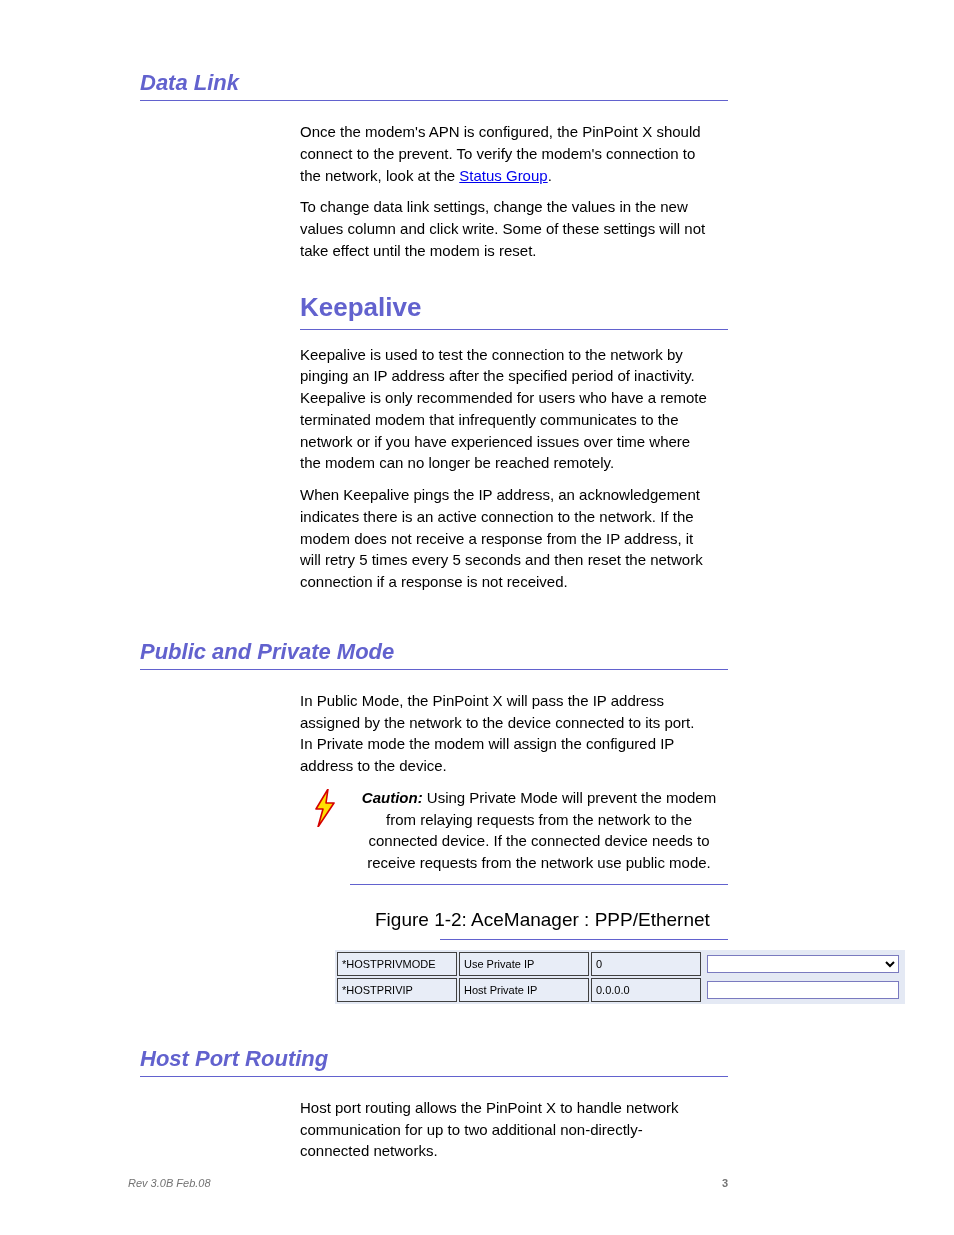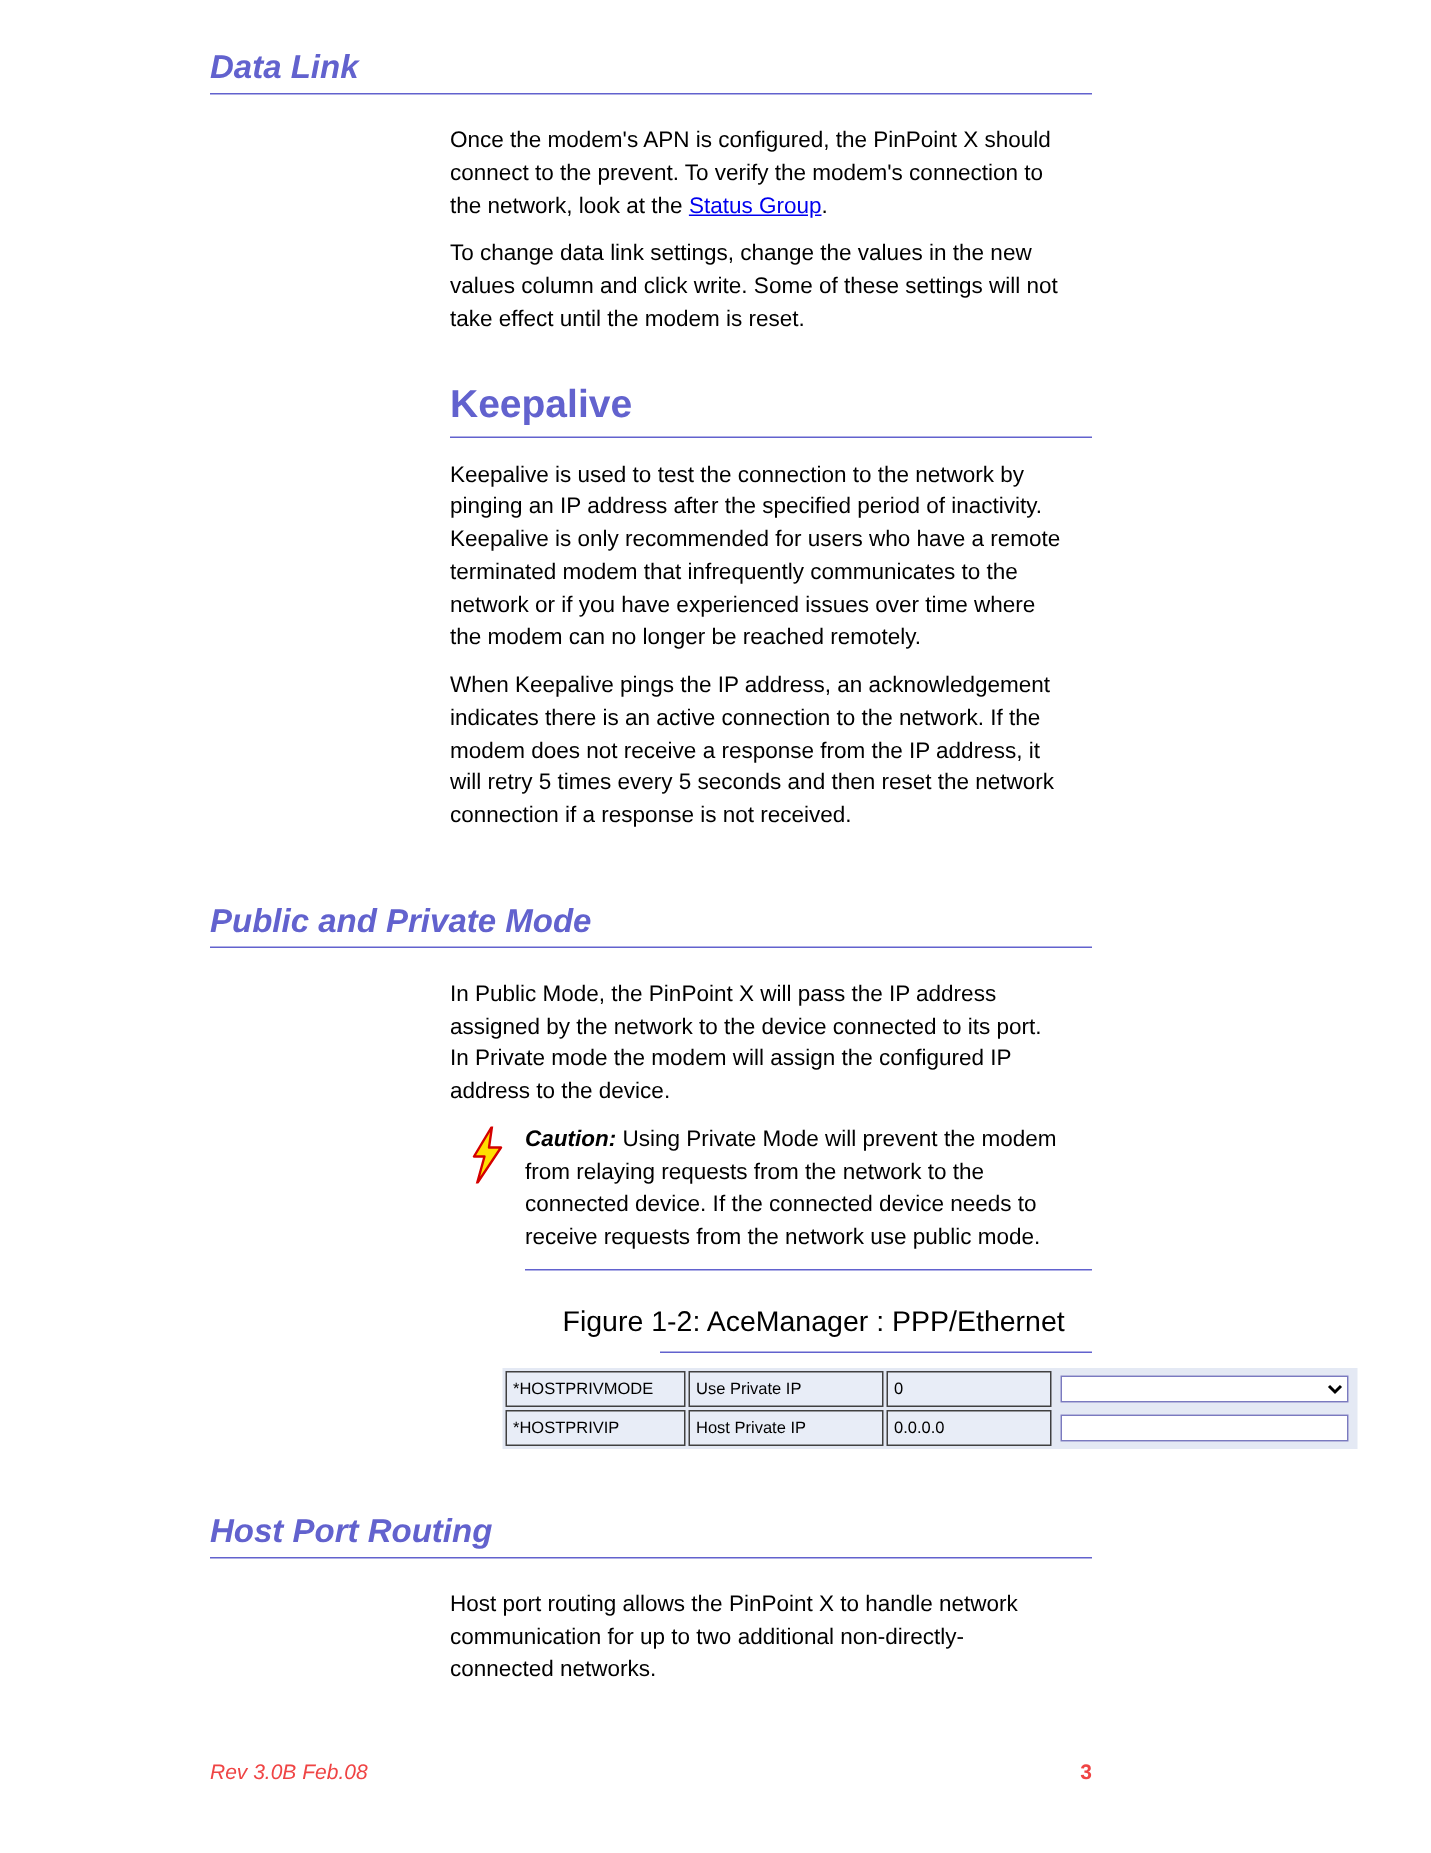--- a/index.html
+++ b/index.html
@@ -10,21 +10,21 @@
     height: 1235px;
     background: #ffffff;
     font-family: Arial, Helvetica, sans-serif;
     color: #000;
   }
   .page {
     position: relative;
     width: 818px;
     height: 1235px;
     box-sizing: border-box;
-    padding: 32px 90px 40px 140px;
+    padding: 70px 90px 40px 140px;
   }
   .section-title {
     font-family: Arial, Helvetica, sans-serif;
     font-size: 22px;
     font-weight: bold;
     font-style: italic;
     color: #6262ce;
     margin: 0 0 4px 0;
   }
   .rule {
@@ -55,20 +55,21 @@
   .sub-rule {
     border: none;
     border-top: 1px solid #6262ce;
     margin: 0 0 14px 160px;
   }
   .caution-row {
     display: flex;
     align-items: flex-start;
     margin-left: 160px;
     margin-top: 10px;
+    text-align: center;
   }
   .bolt {
     flex: 0 0 50px;
     display: flex;
     justify-content: center;
     padding-top: 2px;
   }
   .caution-text {
     flex: 1;
     font-size: 15px;
@@ -126,27 +127,27 @@
     height: 18px;
     font-size: 11px;
     background: #fff;
     border: 1px solid #7a7abf;
     box-sizing: border-box;
     padding: 0 2px;
   }
   .footer {
     position: absolute;
     bottom: 46px;
-    left: 140px;
+    left: 128px;
     right: 90px;
     display: flex;
     justify-content: space-between;
-    font-size: 14px;
+    font-size: 11px;
     font-style: italic;
-    color: #ef4444;
+    color: #737373;
   }
   .footer-right {
     font-style: normal;
     font-weight: bold;
   }
 </style>
 </head>
 <body>
 <div class="page">
 

